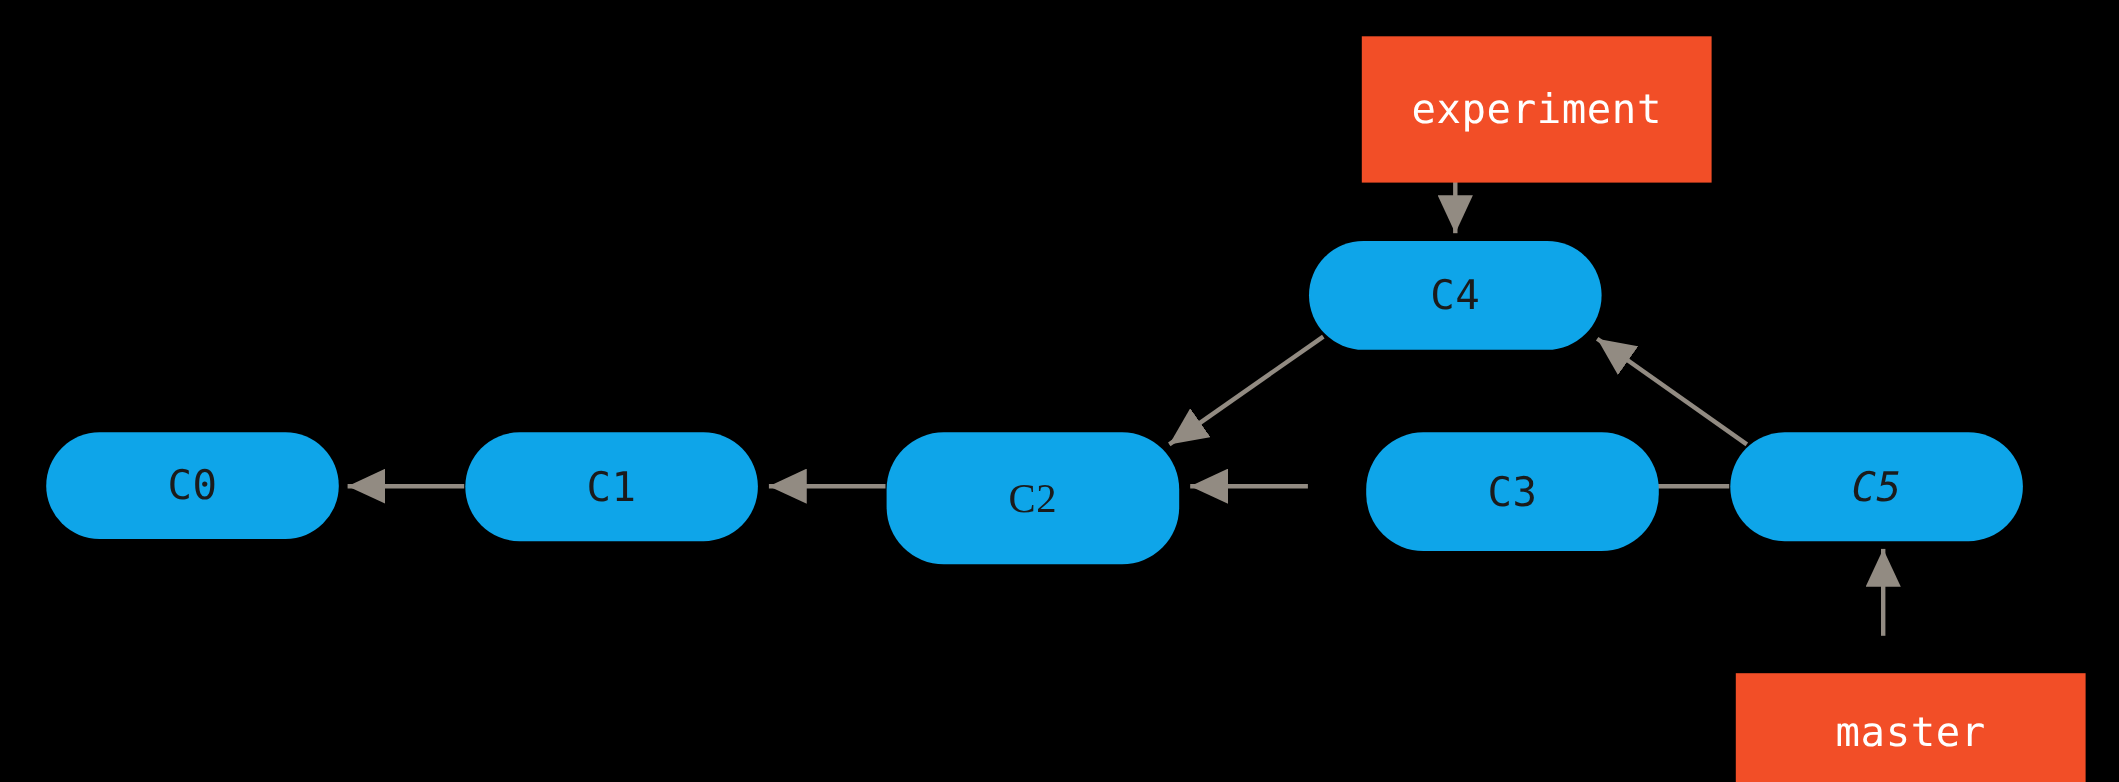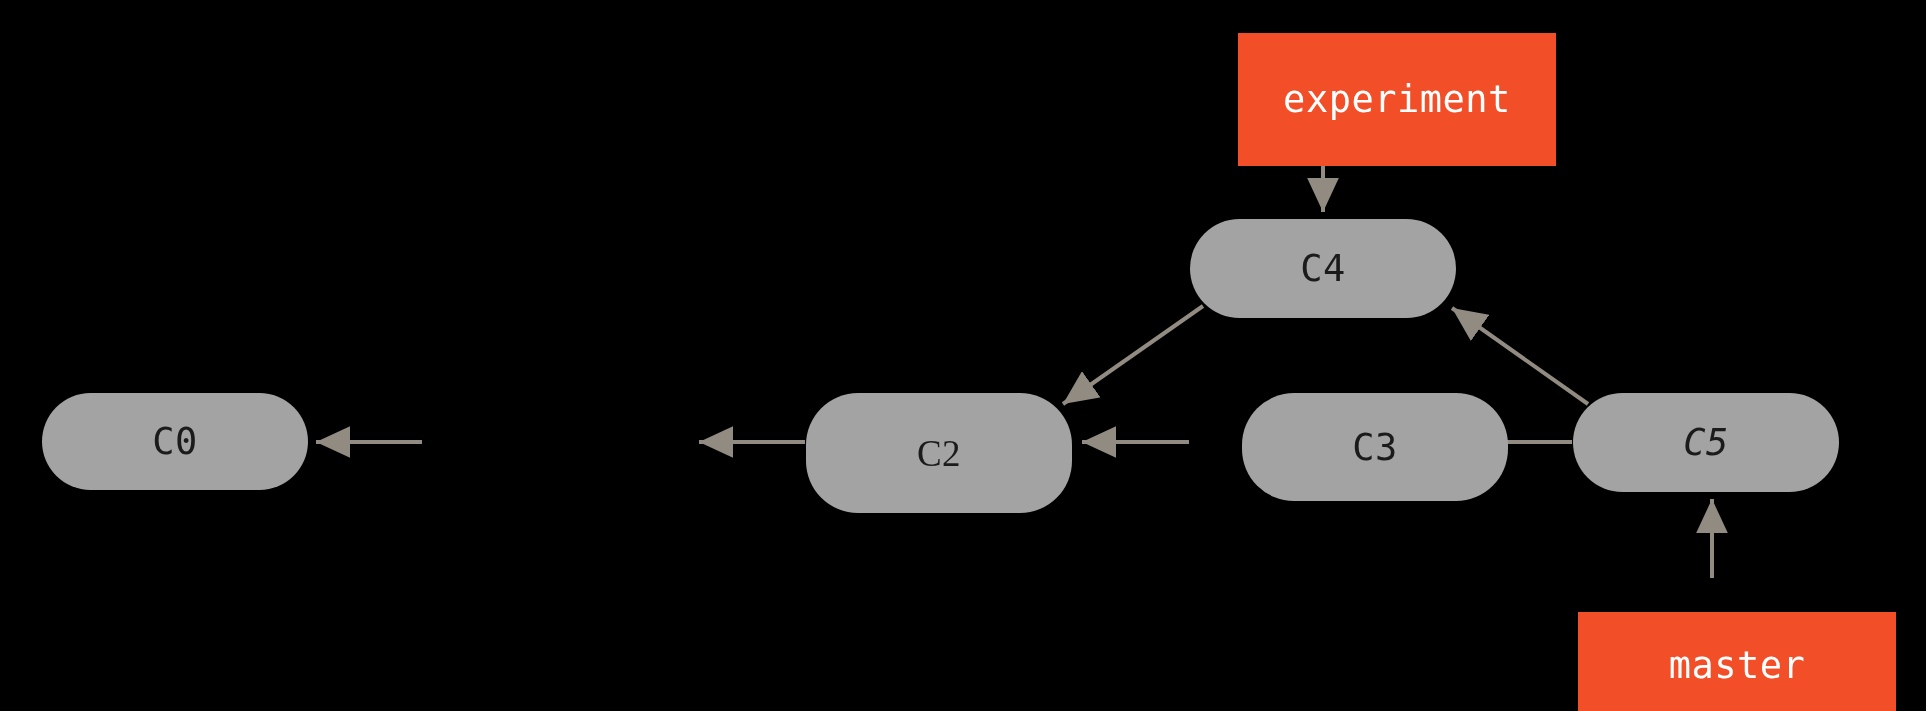--- a/index.html
+++ b/index.html
@@ -20,21 +20,21 @@
   #edge-layer {
     position: absolute;
     left: 0;
     top: 0;
     width: 1926px;
     height: 711px;
   }
   .commit-node {
     position: absolute;
     box-sizing: border-box;
-    background: #a3a3a3;
+    background: #0ea5e9;
     border-radius: 52px;
     display: flex;
     align-items: center;
     justify-content: center;
     color: #1b1b1b;
     font-family: "DejaVu Sans Mono", monospace;
     font-size: 37px;
     letter-spacing: 0.5px;
     z-index: 2;
   }
@@ -78,20 +78,23 @@
 
     <line x1="1323" y1="139" x2="1323" y2="212" stroke="#928b82" stroke-width="4" marker-end="url(#arrowhead)"></line>
 
     <line x1="1712" y1="578" x2="1712" y2="499" stroke="#928b82" stroke-width="4" marker-end="url(#arrowhead)"></line>
   </svg>
 
   <div class="commit-node" style="left:42px;  top:393px; width:266px; height:97px;">
     <span>C0</span>
   </div>
 
+  <div class="commit-node" style="left:423px; top:393px; width:266px; height:99px;">
+    <span>C1</span>
+  </div>
 
   <div class="commit-node" style="left:806px; top:393px; width:266px; height:120px;font-family:Liberation Serif, serif;">
     <span>C2</span>
   </div>
 
   <div class="commit-node" style="left:1242px; top:393px; width:266px; height:108px;">
     <span>C3</span>
   </div>
 
   <div class="commit-node" style="left:1190px; top:219px; width:266px; height:99px;">

